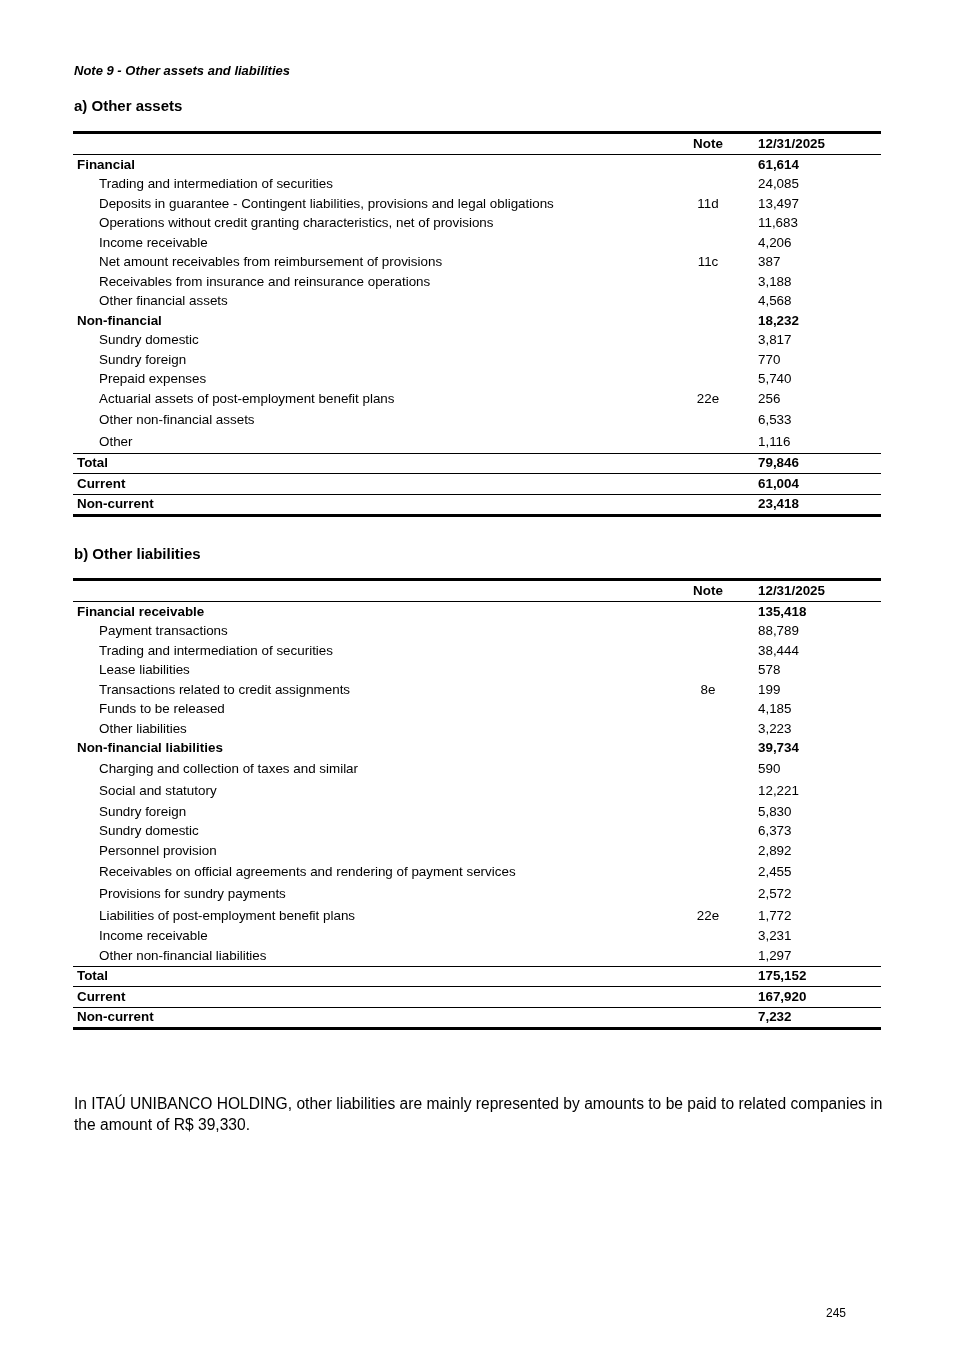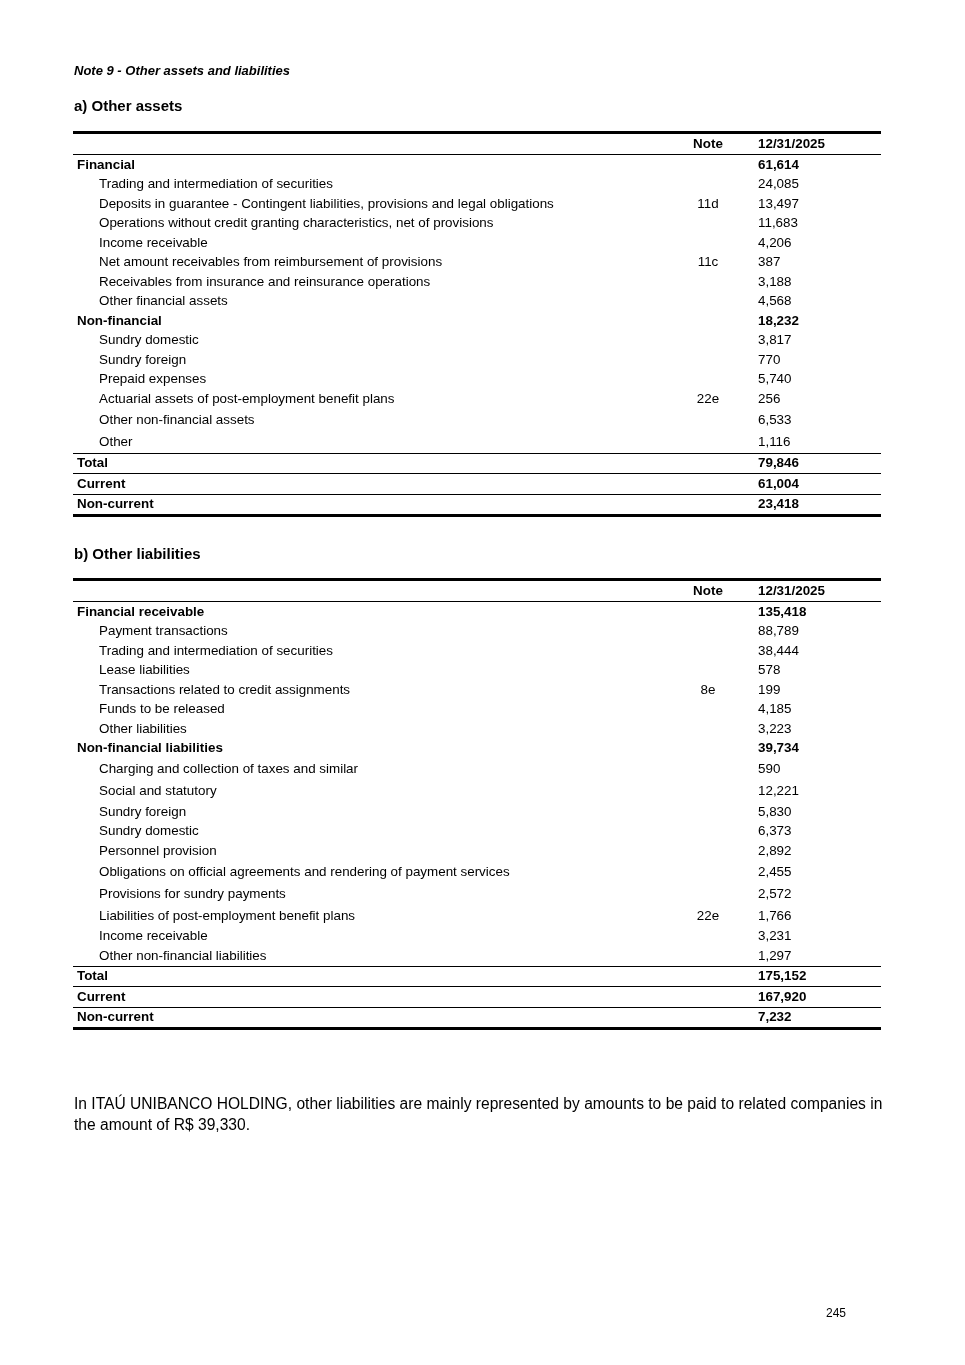--- a/index.html
+++ b/index.html
@@ -207,33 +207,33 @@
         <td class="c-label">Sundry domestic</td>
         <td class="c-note"></td>
         <td class="c-val">6,373</td>
       </tr>
       <tr class="item">
         <td class="c-label">Personnel provision</td>
         <td class="c-note"></td>
         <td class="c-val">2,892</td>
       </tr>
       <tr class="item spaced">
-        <td class="c-label">Obligations on official agreements and rendering of payment services</td>
+        <td class="c-label">Receivables on official agreements and rendering of payment services</td>
         <td class="c-note"></td>
         <td class="c-val">2,455</td>
       </tr>
       <tr class="item spaced">
         <td class="c-label">Provisions for sundry payments</td>
         <td class="c-note"></td>
         <td class="c-val">2,572</td>
       </tr>
       <tr class="item spaced">
         <td class="c-label">Liabilities of post-employment benefit plans</td>
         <td class="c-note">22e</td>
-        <td class="c-val">1,766</td>
+        <td class="c-val">1,772</td>
       </tr>
       <tr class="item">
         <td class="c-label">Income receivable</td>
         <td class="c-note"></td>
         <td class="c-val">3,231</td>
       </tr>
       <tr class="item">
         <td class="c-label">Other non-financial liabilities</td>
         <td class="c-note"></td>
         <td class="c-val">1,297</td>

